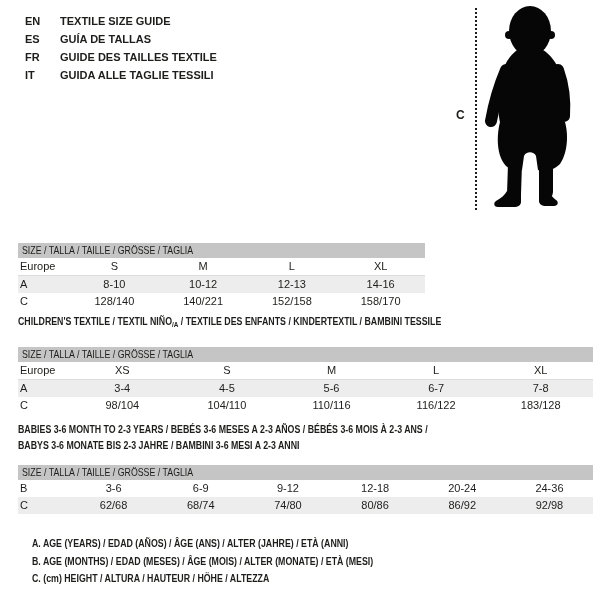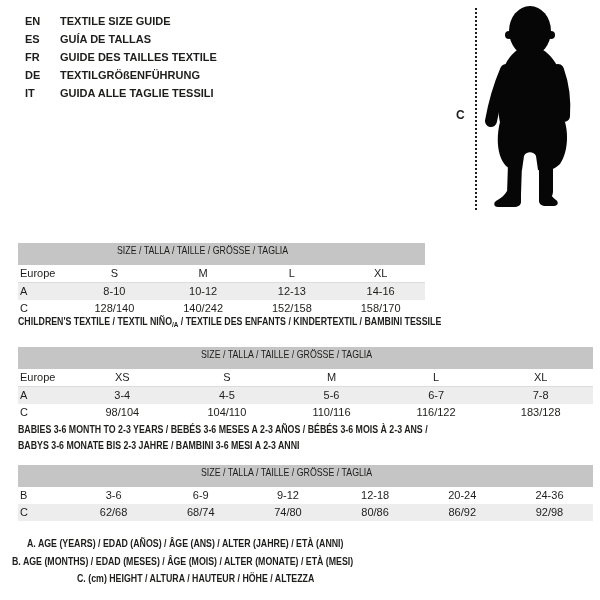--- a/index.html
+++ b/index.html
@@ -21,51 +21,47 @@
   .baby{position:absolute; left:484px; top:4px; width:105px; height:206px;}
   
   .sec-title{position:absolute; left:18px; font-weight:700; font-size:11px; white-space:nowrap;}
   .cx{display:inline-block; transform:scaleX(0.8); transform-origin:0 50%; white-space:nowrap;}
   .title-line{display:block; height:16px; line-height:16px;}
   .sub{font-size:8px; vertical-align:-2px;}
   .size-table{position:absolute; left:18px; font-size:11px;}
   .t1{top:243px; width:407px;}
   .t2{top:347px; width:575px;}
   .t3{top:465px; width:575px;}
-  .bar{height:22px; line-height:15px; background:var(--bar); padding-left:4px; overflow:hidden;text-align:center;}
+  .bar{height:15px; line-height:15px; background:var(--bar); padding-left:4px; overflow:hidden;}
   .trow{display:flex; height:17px; line-height:17px;}
   .trow .c0{width:50px; flex:none; padding-left:2px; text-align:left;}
   .trow .c{flex:1; text-align:center;}
   .trow.shaded{background:var(--shade);}
   .trow.hdr{border-bottom:1px solid #dcdcdc;}
   
-  .notes{position:absolute; left:12px; top:535px; font-weight:700; font-size:11px;text-align:center;}
+  .notes{position:absolute; left:32px; top:535px; font-weight:700; font-size:11px;}
   .note-line{display:block; height:17.5px; line-height:17.5px; white-space:nowrap;}
 </style>
 </head>
 <body>
 
 <div class="stage">
 
   <div class="langs">
     <div class="lang-row">
       <span class="lang-code">EN</span>
       <span class="lang-label">TEXTILE SIZE GUIDE</span>
     </div>
     <div class="lang-row">
       <span class="lang-code">ES</span>
       <span class="lang-label">GUÍA DE TALLAS</span>
     </div>
     <div class="lang-row">
       <span class="lang-code">FR</span>
       <span class="lang-label">GUIDE DES TAILLES TEXTILE</span>
-    </div>
-    <div class="lang-row">
-      <span class="lang-code">DE</span>
-      <span class="lang-label">TEXTILGRÖßENFÜHRUNG</span>
     </div>
     <div class="lang-row">
       <span class="lang-code">IT</span>
       <span class="lang-label">GUIDA ALLE TAGLIE TESSILI</span>
     </div>
   </div>
 
   <span class="measure-label">C</span>
   <div class="dotted-line"></div>
   <div class="baby">
@@ -106,21 +102,21 @@
     <div class="trow shaded">
       <div class="c0">A</div>
       <div class="c">8-10</div>
       <div class="c">10-12</div>
       <div class="c">12-13</div>
       <div class="c">14-16</div>
     </div>
     <div class="trow">
       <div class="c0">C</div>
       <div class="c">128/140</div>
-      <div class="c">140/242</div>
+      <div class="c">140/221</div>
       <div class="c">152/158</div>
       <div class="c">158/170</div>
     </div>
   </div>
 
   <div class="sec-title" style="top:315px">
     <span class="cx"><span>CHILDREN'S TEXTILE / TEXTIL NIÑO</span><span class="sub">/A</span><span> / TEXTILE DES ENFANTS / KINDERTEXTIL / BAMBINI TESSILE</span></span>
   </div>
   <div class="size-table t2">
     <div class="bar">

